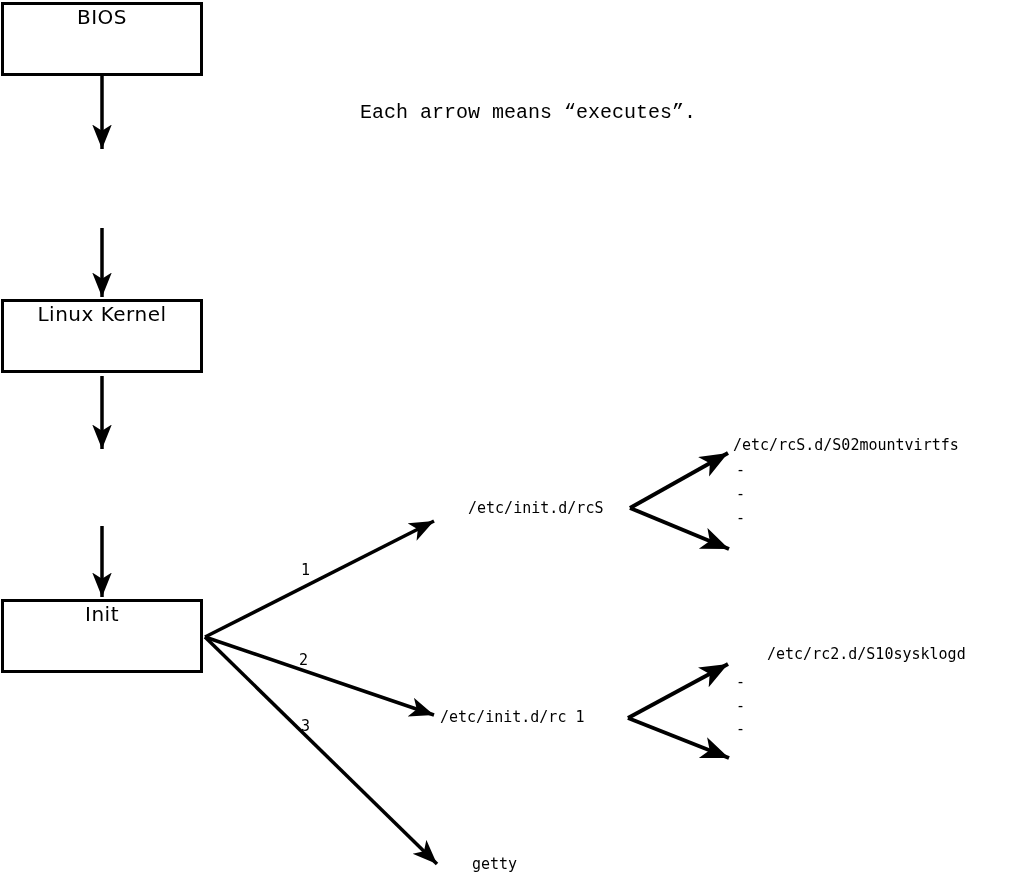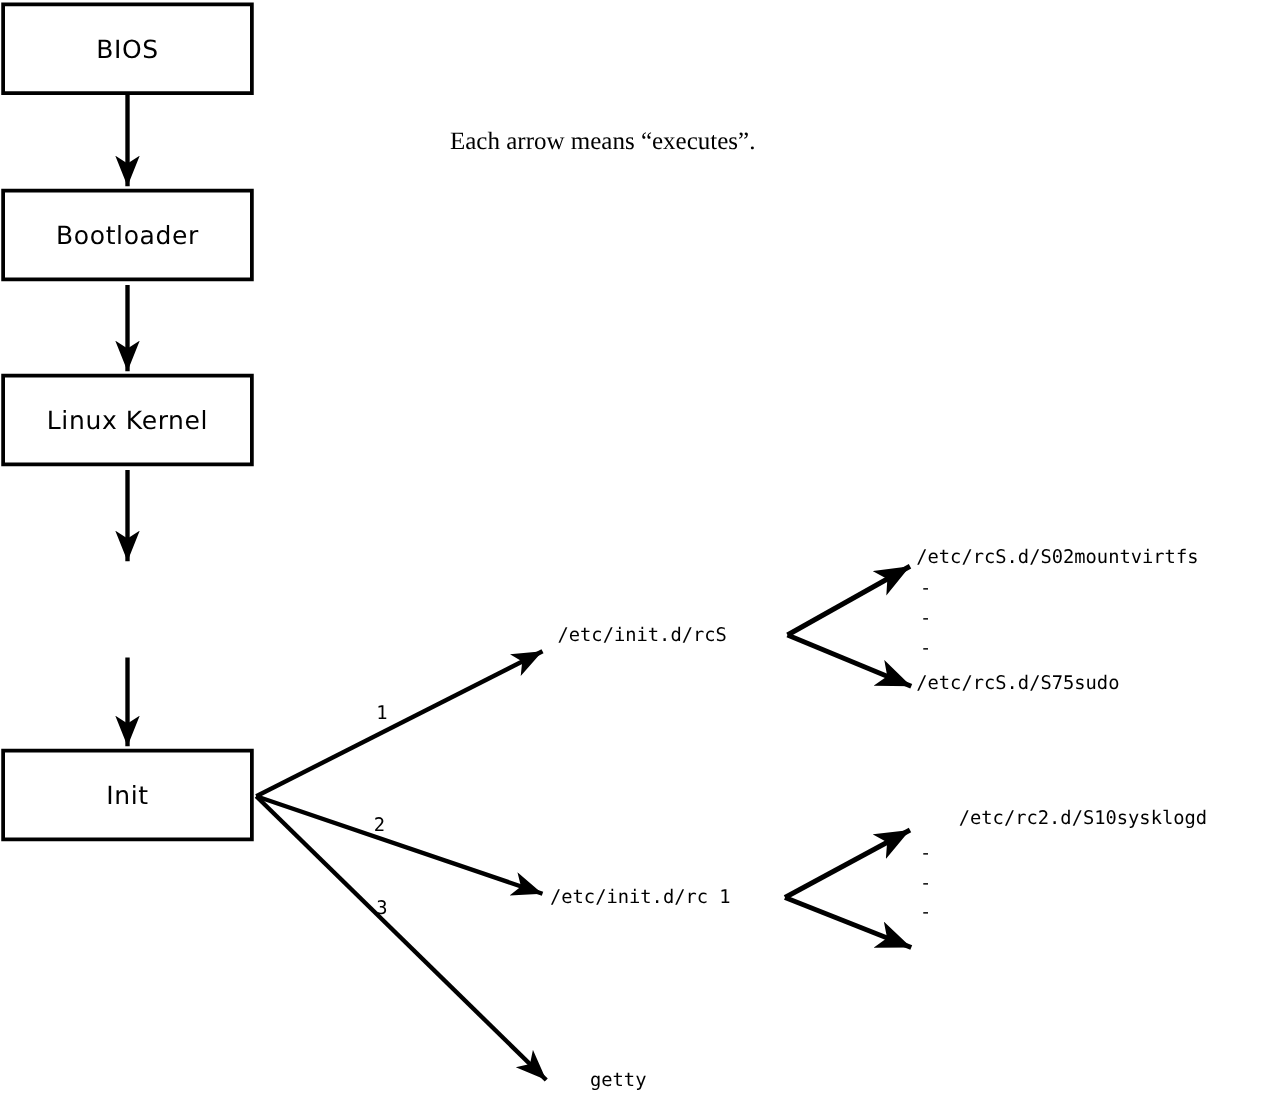--- a/index.html
+++ b/index.html
@@ -15,30 +15,30 @@
   .wires { position: absolute; left: 0; top: 0; }
   .box {
     position: absolute;
     left: 1px;
     width: 202px;
     height: 74px;
     box-sizing: border-box;
     background: var(--bg);
     border: 3.5px solid var(--ink);
     display: flex;
-    align-items: center;
+    align-items: flex-start;
     justify-content: center;
     font-family: "DejaVu Sans", "Liberation Sans", sans-serif;
     font-size: 20px;
     color: var(--ink);
     letter-spacing: 0.5px;
   }
   .sans {
     position: absolute;
-    font-family: Liberation Serif, serif;
+    font-family: Liberation Mono, monospace;
     font-size: 20px;
     line-height: 20px;
     color: var(--ink);
     white-space: pre;
   }
   .mono {
     position: absolute;
     font-family: "DejaVu Sans Mono", "Liberation Mono", monospace;
     font-size: 15px;
     line-height: 19px;
@@ -70,42 +70,38 @@
     <line x1="630" y1="508" x2="728" y2="453" stroke="#000" stroke-width="4" marker-end="url(#ah)"></line>
     <line x1="630" y1="508" x2="729" y2="549" stroke="#000" stroke-width="4" marker-end="url(#ah)"></line>
 
     <line x1="628" y1="718" x2="728" y2="664" stroke="#000" stroke-width="4" marker-end="url(#ah)"></line>
     <line x1="628" y1="718" x2="729" y2="758" stroke="#000" stroke-width="4" marker-end="url(#ah)"></line>
   </svg>
 
   <div class="box" style="top:2px">
     <span>BIOS</span>
   </div>
-  <div class="box" style="top:151px">
-    <span>Bootloader</span>
-  </div>
   <div class="box" style="top:299px">
     <span>Linux Kernel</span>
   </div>
   <div class="box" style="top:599px">
     <span>Init</span>
   </div>
 
   <div class="sans" style="left:360px; top:103px">Each arrow means “executes”.</div>
 
   <div class="mono" style="left:301px; top:561px">1</div>
   <div class="mono" style="left:299px; top:651px">2</div>
   <div class="mono" style="left:301px; top:717px">3</div>
 
-  <div class="mono" style="left:446px; top:499px">/etc/init.d/rcS</div>
+  <div class="mono" style="left:468px; top:499px">/etc/init.d/rcS</div>
   <div class="mono" style="left:733px; top:436px">/etc/rcS.d/S02mountvirtfs</div>
   <div class="mono" style="left:736px; top:461px">-</div>
   <div class="mono" style="left:736px; top:485px">-</div>
   <div class="mono" style="left:736px; top:509px">-</div>
-  <div class="mono" style="left:733px; top:537px">/etc/rcS.d/S75sudo</div>
 
   <div class="mono" style="left:440px; top:708px">/etc/init.d/rc 1</div>
   <div class="mono" style="left:767px; top:645px">/etc/rc2.d/S10sysklogd</div>
   <div class="mono" style="left:736px; top:673px">-</div>
   <div class="mono" style="left:736px; top:697px">-</div>
   <div class="mono" style="left:736px; top:720px">-</div>
 
   <div class="mono" style="left:472px; top:855px">getty</div>
 
 </div>

